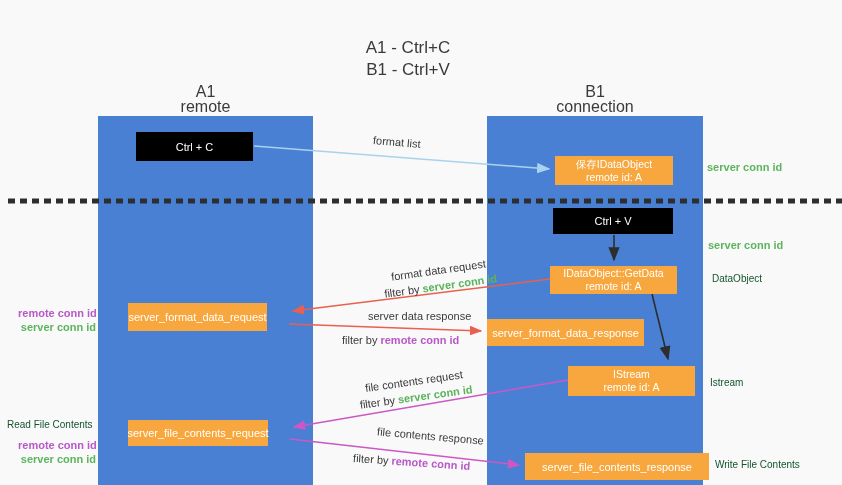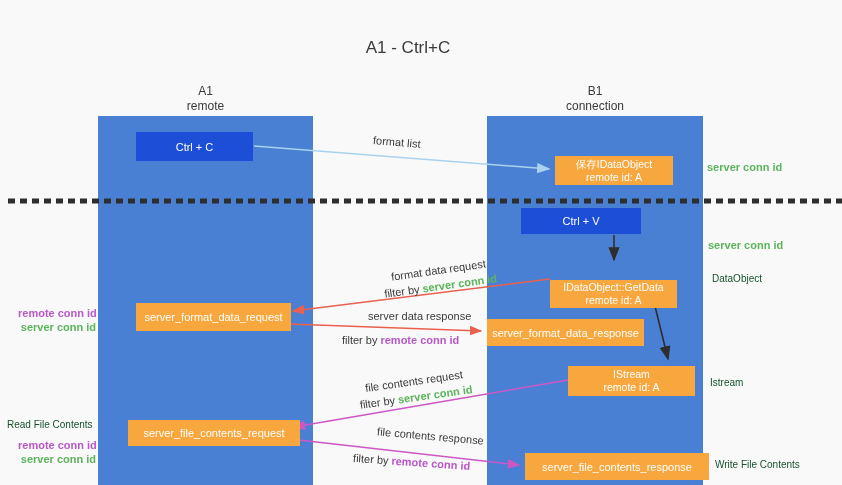--- a/index.html
+++ b/index.html
@@ -1,43 +1,44 @@
 <!DOCTYPE html>
 <html><head>
 <meta charset="utf-8">
 <style>
   html,body { margin:0; padding:0; background:#f9f9f9; font-family:"Liberation Sans", sans-serif; }
   .stage { position:relative; width:842px; height:485px; background:#f9f9f9; overflow:hidden;margin-top:28px; }
   .abs { position:absolute; }
   .col { background:#4a80d3; z-index:1; }
   .title { font-size:17px; color:#3a3a3a; text-align:center; line-height:22px; z-index:2; }
-  .hdr { font-size:12px; color:#3a3a3a; text-align:center; line-height:15px; z-index:2; }
+  .hdr { font-size:16px; color:#3a3a3a; text-align:center; line-height:15px; z-index:2; }
   .box { display:flex; flex-direction:column; align-items:center; justify-content:center;
          color:#fff; text-align:center; z-index:10; }
-  .green { background:#1d4ed8; }
+  .green { background:#000000; }
   .orange { background:#f7a73d; }
   .one { font-size:11px; }
   .two { font-size:10.5px; line-height:13px; }
   .lbl { font-size:11px; color:#3a3a3a; white-space:nowrap; z-index:12; }
   .lbl-side { font-size:10px; color:#14532d; white-space:nowrap; z-index:12; }
   .tg { color:#5cb45c; font-weight:bold; }
   .tp { color:#b958c8; font-weight:bold; }
   .ids { font-size:11px; line-height:14px; text-align:right; z-index:12; white-space:nowrap; }
   .rot { text-align:center; }
   .filter-prefix { margin-right:3px; }
   .overlay { position:absolute; left:0; top:0; z-index:5; pointer-events:none; }
   .footer-strip { background:#ececec; border-top:1px solid #dddddd; z-index:3; }
 </style>
 </head>
 <body>
 
 <div class="stage">
 
   <div class="abs title" style="left:208px; top:9px; width:400px;">
     <div>A1 - Ctrl+C</div>
+    <div>B1 - Ctrl+V</div>
   </div>
 
   <div class="abs hdr" style="left:98px; top:56px; width:215px;">
     <div>A1</div>
     <div>remote</div>
   </div>
   <div class="abs hdr" style="left:487px; top:56px; width:216px;">
     <div>B1</div>
     <div>connection</div>
   </div>
@@ -72,43 +73,43 @@
 
   <div class="abs box green one" style="left:136px; top:104px; width:117px; height:29px;">
     <span>Ctrl + C</span>
   </div>
 
   <div class="abs box orange two" style="left:555px; top:128px; width:118px; height:29px;">
     <span>保存IDataObject</span>
     <span>remote id: A</span>
   </div>
 
-  <div class="abs box green one" style="left:521px; top:180px; width:120px; height:26px;">
+  <div class="abs box green one" style="left:553px; top:180px; width:120px; height:26px;">
     <span>Ctrl + V</span>
   </div>
 
-  <div class="abs box orange two" style="left:550px; top:252px; width:127px; height:28px;">
+  <div class="abs box orange two" style="left:550px; top:238px; width:127px; height:28px;">
     <span>IDataObject::GetData</span>
     <span>remote id: A</span>
   </div>
 
-  <div class="abs box orange one" style="left:136px; top:275px; width:155px; height:28px;">
+  <div class="abs box orange one" style="left:128px; top:275px; width:139px; height:28px;">
     <span>server_format_data_request</span>
   </div>
 
   <div class="abs box orange one" style="left:487px; top:291px; width:157px; height:27px;">
     <span>server_format_data_response</span>
   </div>
 
   <div class="abs box orange two" style="left:568px; top:338px; width:127px; height:30px;">
     <span>IStream</span>
     <span>remote id: A</span>
   </div>
 
-  <div class="abs box orange one" style="left:128px; top:392px; width:172px; height:26px;">
+  <div class="abs box orange one" style="left:128px; top:392px; width:140px; height:26px;">
     <span>server_file_contents_request</span>
   </div>
 
   <div class="abs box orange one" style="left:525px; top:425px; width:184px; height:27px;">
     <span>server_file_contents_response</span>
   </div>
 
   <div class="abs lbl" style="left:373px; top:108px; transform:rotate(5deg);">format list</div>
 
   <div class="abs lbl rot" style="left:362px; top:234px; width:155px; line-height:16px; transform:rotate(-8deg);">

